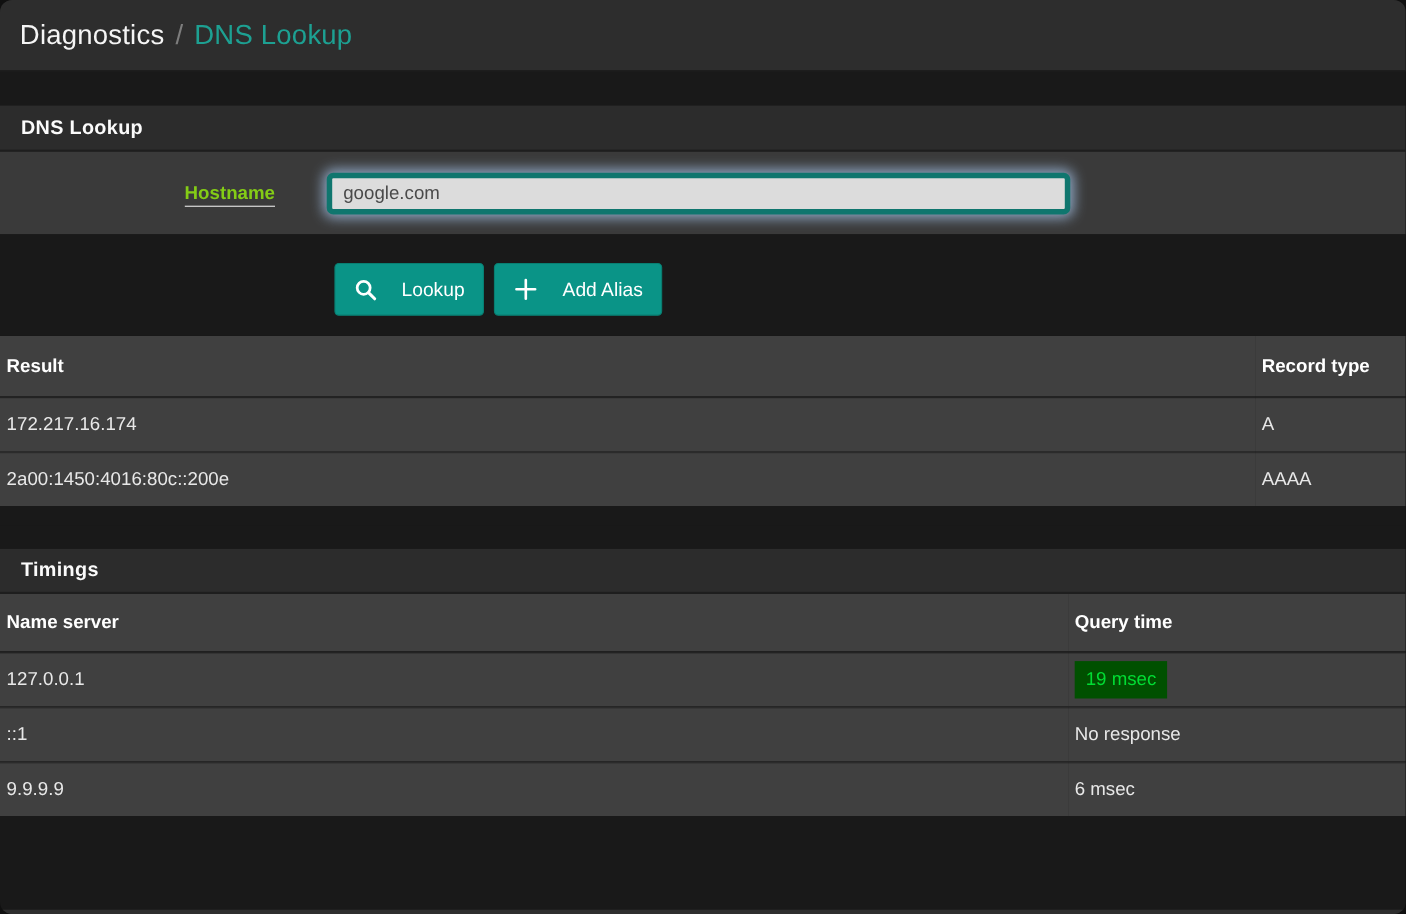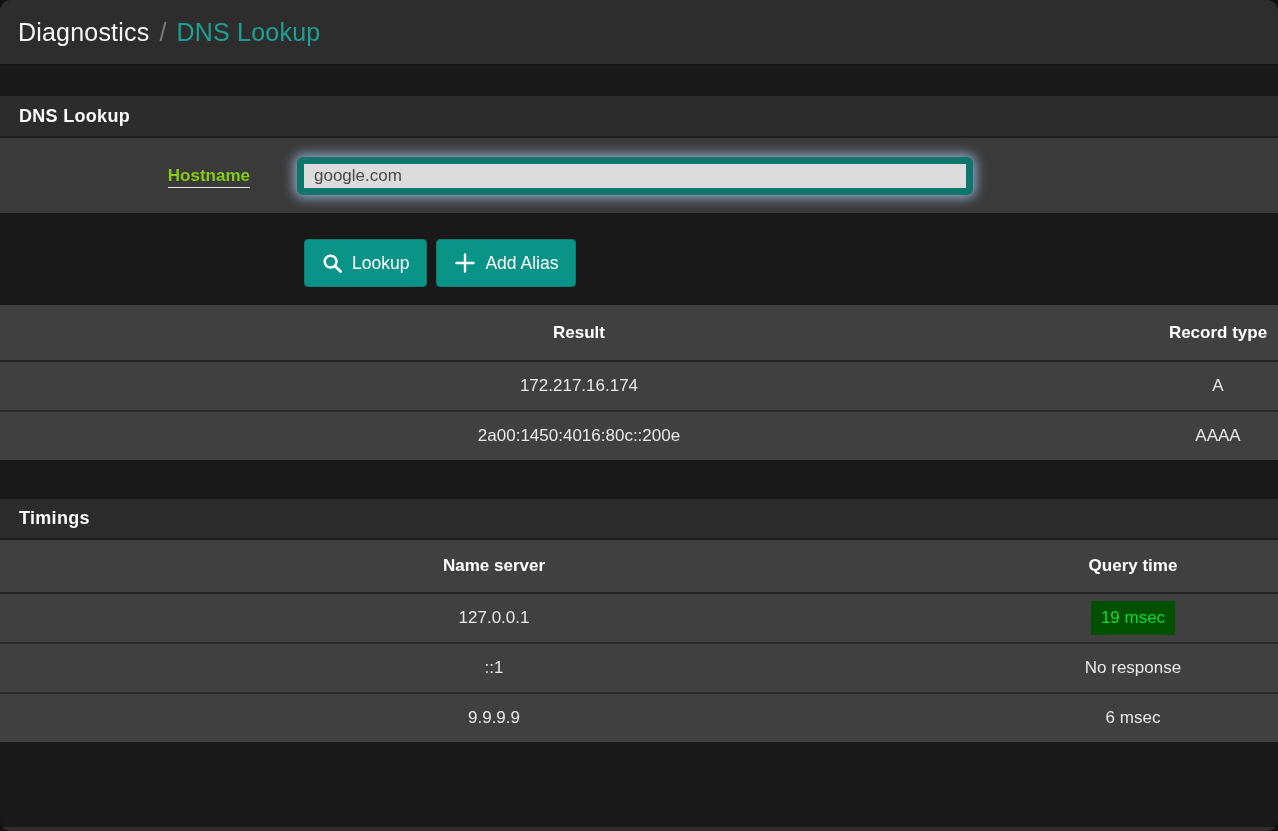--- a/index.html
+++ b/index.html
@@ -65,21 +65,21 @@
   }
   .form-label span {
     border-bottom: 1px solid #e8e8e8;
     padding-bottom: 2px;
   }
   .hostname-input {
     margin-left: 47px;
     width: 676px;
     height: 38px;
     background: #dcdcdc;
-    border: 7px solid #0f766e;
+    border: 5px solid #0f766e;
     border-radius: 6px;
     box-shadow: 0 0 12px 3px rgba(175, 208, 248, 0.75);
     outline: none;
     padding: 0 10px;
     font-family: "Liberation Sans", sans-serif;
     font-size: 17px;
     color: #4a4a4a;
   }
 
   
@@ -93,35 +93,35 @@
     height: 48px;
     padding: 0 17px;
     background: #0a9487;
     border: 1px solid #087f72;
     border-radius: 4px;
     color: #ffffff;
     font-family: "Liberation Sans", sans-serif;
     font-size: 17.5px;
     display: flex;
     align-items: center;
-    gap: 9px;
+    gap: 22px;
     cursor: pointer;
   }
   .btn svg { display: block; }
 
   
   table {
     width: 1278px;
     border-collapse: collapse;
     table-layout: fixed;
   }
   th, td {
-    text-align: center;
+    text-align: left;
     font-size: 17px;
-    padding-left: 27px;
+    padding-left: 6px;
     padding-right: 10px;
     overflow: hidden;
     white-space: nowrap;
   }
   thead th {
     background: #404040;
     color: #ffffff;
     font-weight: bold;
     padding-top: 18px;
     padding-bottom: 17px;

